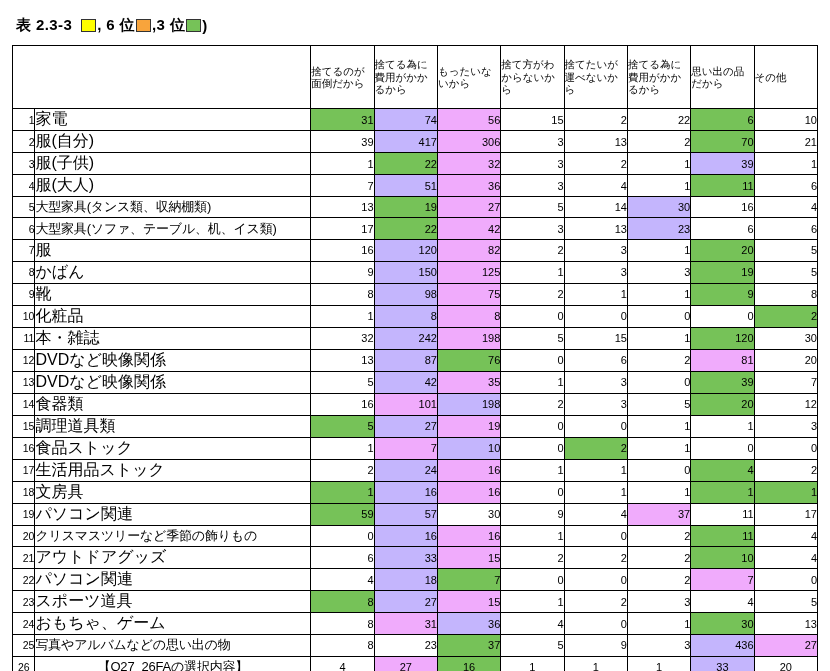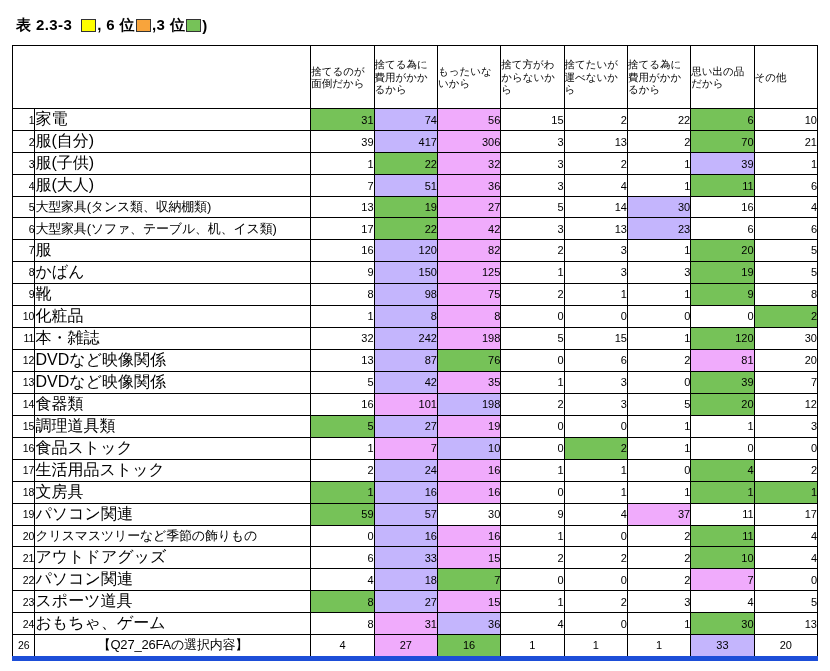--- a/index.html
+++ b/index.html
@@ -424,20 +424,32 @@
           <td class="num c-n">8</td>
           <td class="num c-o">31</td>
           <td class="num c-y">36</td>
           <td class="num c-n">4</td>
           <td class="num c-n">0</td>
           <td class="num c-n">1</td>
           <td class="num c-g">30</td>
           <td class="num c-n">13</td>
         </tr>
         <tr>
+          <td class="idx idxcol">25</td>
+          <td class="label small">写真やアルバムなどの思い出の物</td>
+          <td class="num c-n">8</td>
+          <td class="num c-n">23</td>
+          <td class="num c-g">37</td>
+          <td class="num c-n">5</td>
+          <td class="num c-n">9</td>
+          <td class="num c-n">3</td>
+          <td class="num c-y">436</td>
+          <td class="num c-o">27</td>
+        </tr>
+        <tr>
           <td class="idx idxcol">26</td>
           <td class="label small">【Q27_26FAの選択内容】</td>
           <td class="num c-n">4</td>
           <td class="num c-o">27</td>
           <td class="num c-g">16</td>
           <td class="num c-n">1</td>
           <td class="num c-n">1</td>
           <td class="num c-n">1</td>
           <td class="num c-y">33</td>
           <td class="num c-n">20</td>

